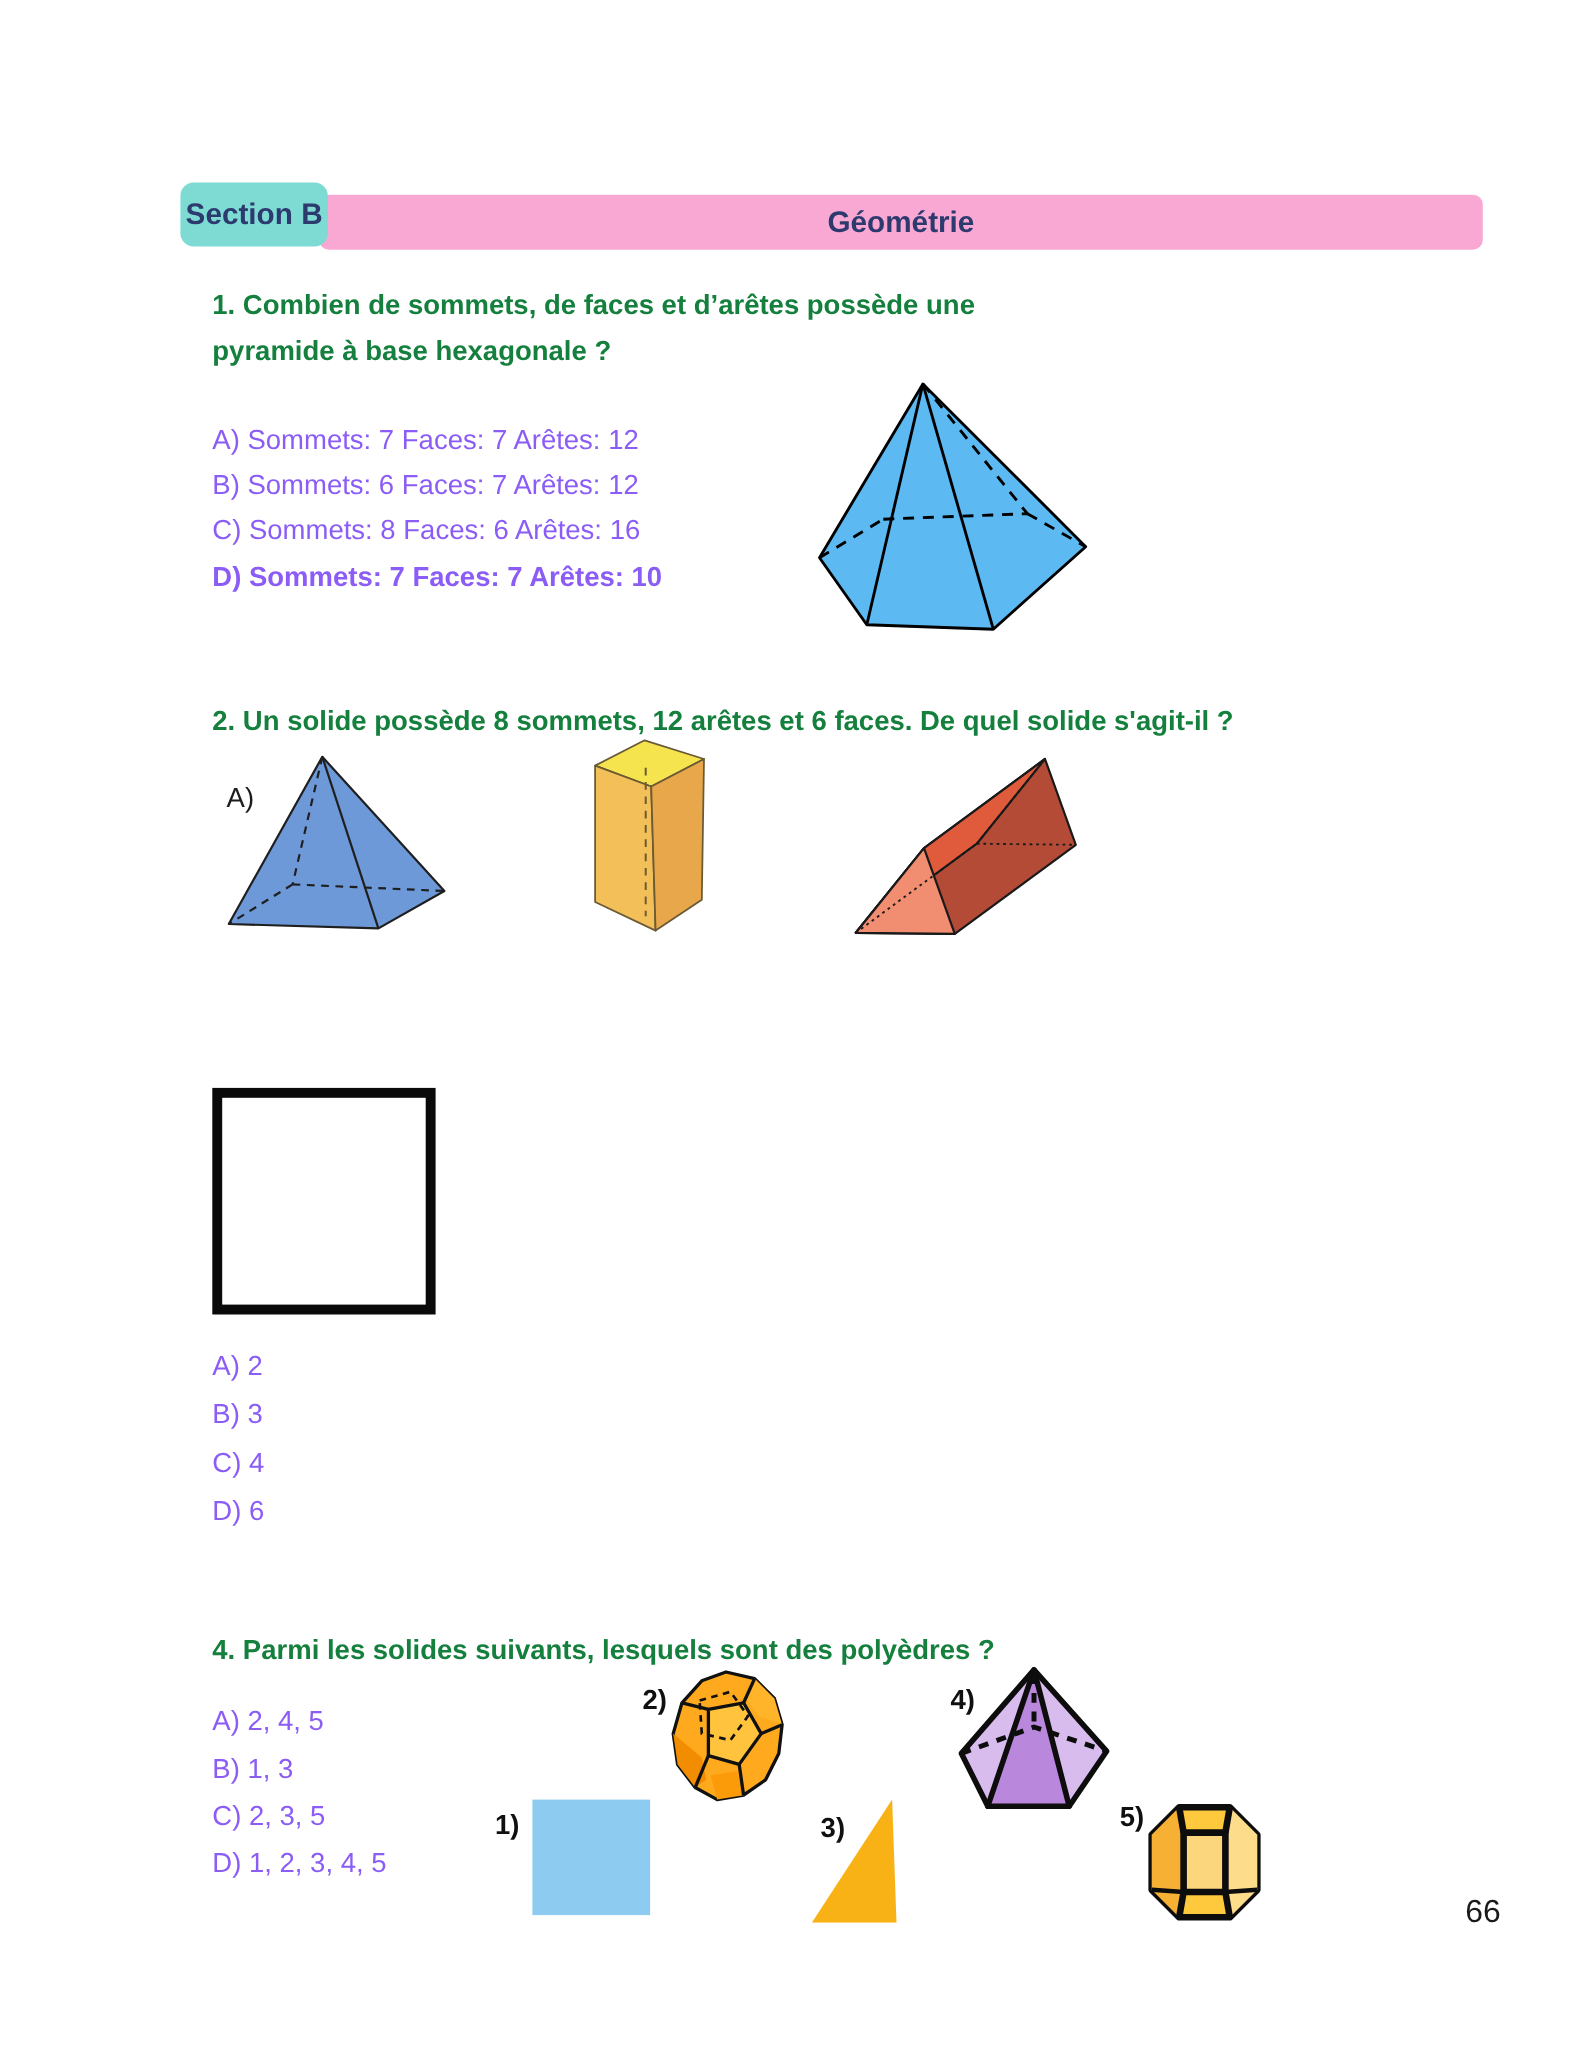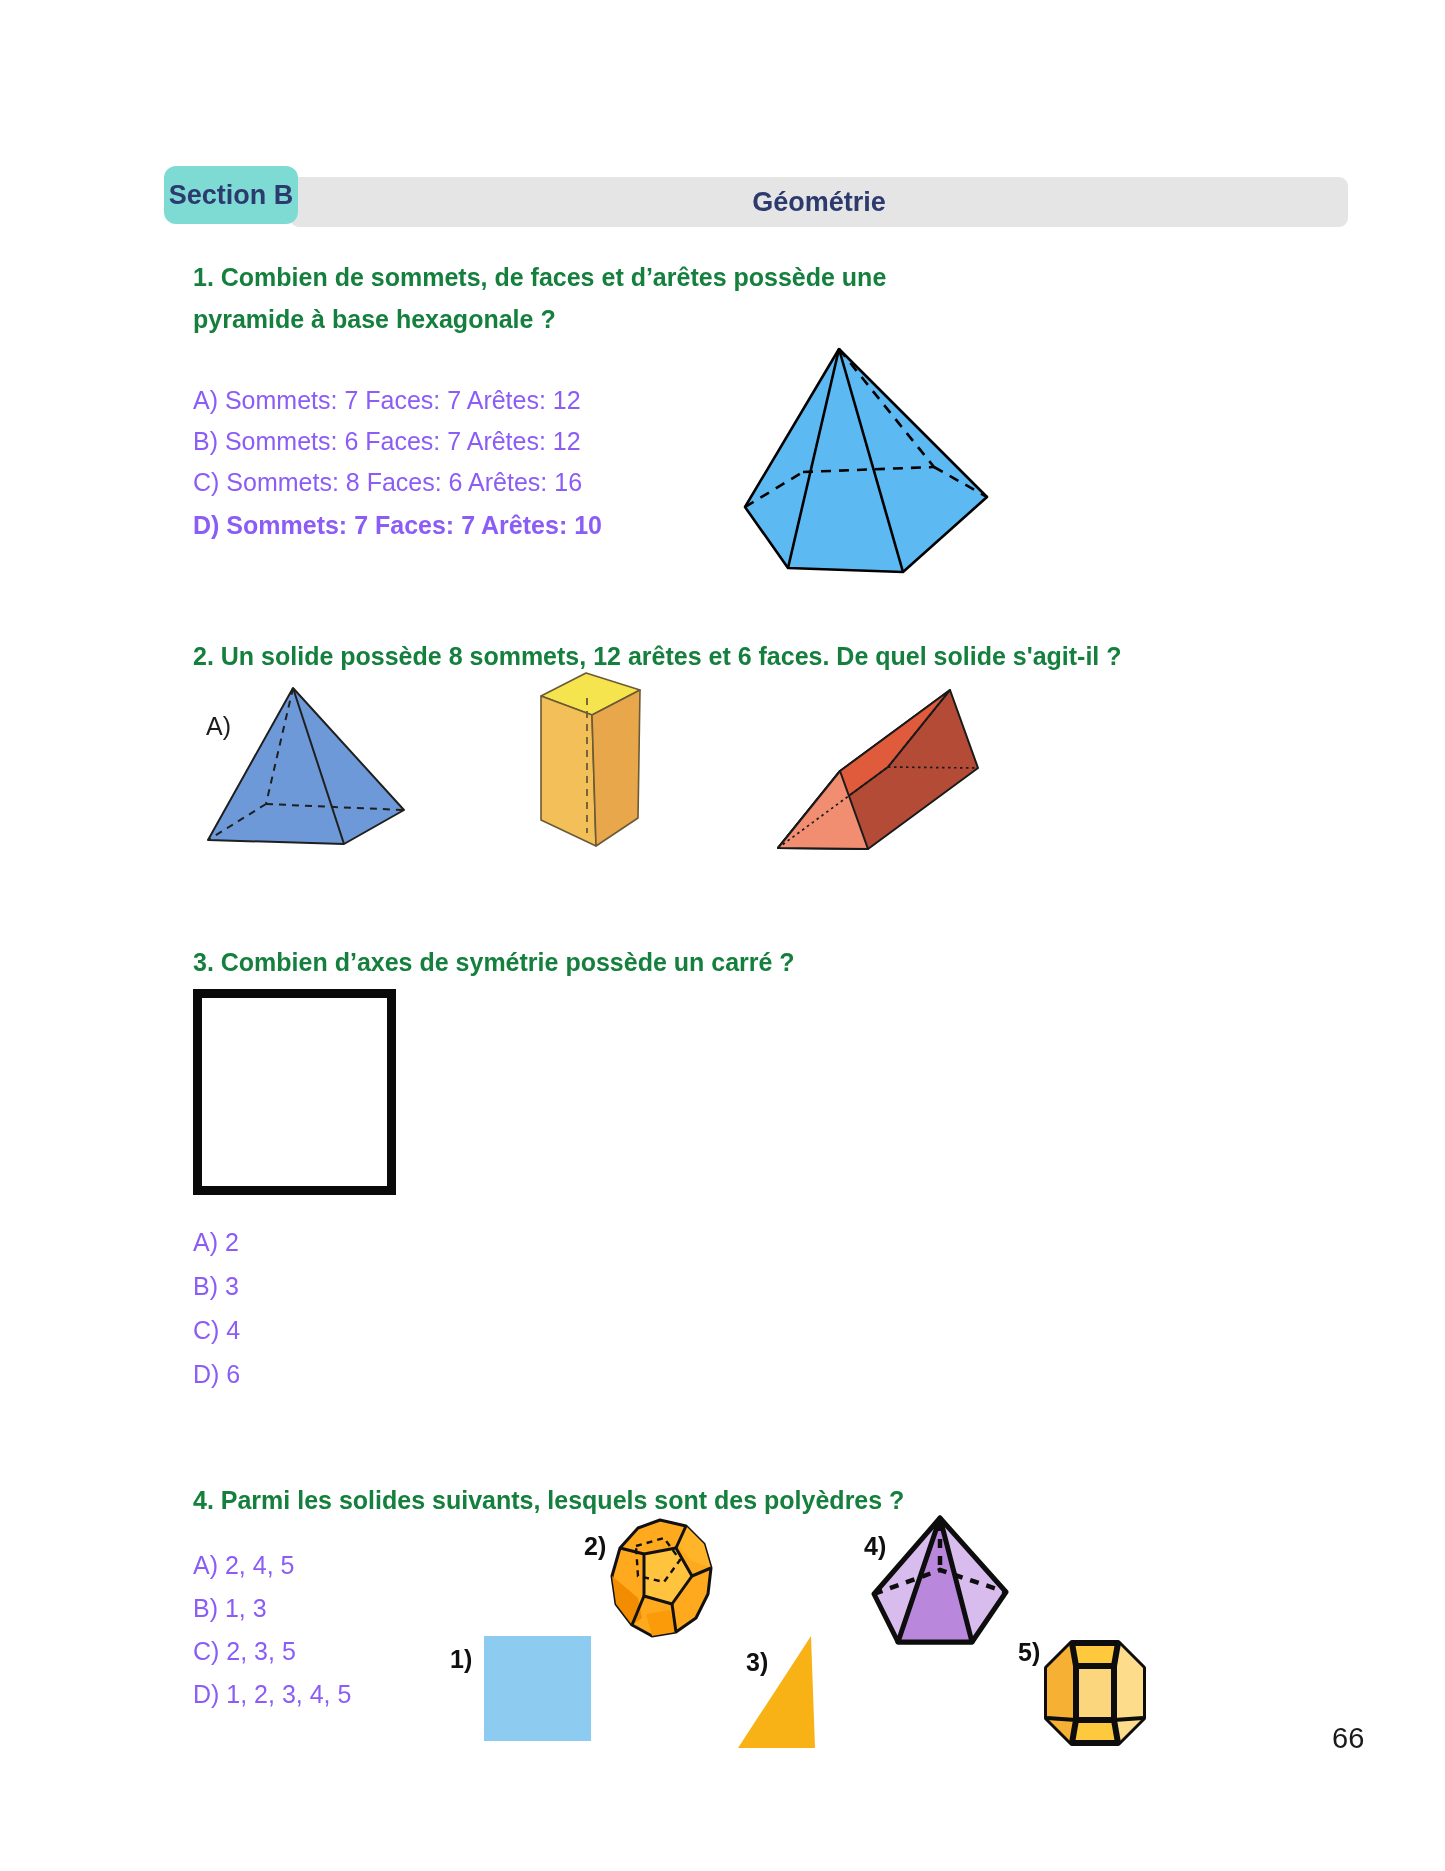--- a/index.html
+++ b/index.html
@@ -8,21 +8,21 @@
     font-family:"Liberation Sans","DejaVu Sans",sans-serif;color:#141414;
   }
   .abs{position:absolute;margin-left:46px;}
   
   .section-tab{
     left:118px;top:166px;width:134px;height:58px;background:#7edbd4;border-radius:12px;
     display:flex;align-items:center;justify-content:center;z-index:2;
   }
   .section-tab span{font-size:27px;font-weight:700;color:#2c3a6e;}
   .header-bar{
-    left:244px;top:177px;width:1058px;height:50px;background:#e5e5e5;border-radius:9px;
+    left:244px;top:177px;width:1058px;height:50px;background:#f9a8d4;border-radius:9px;
     display:flex;align-items:center;justify-content:center;z-index:1;
   }
   .header-bar span{font-size:27px;font-weight:700;color:#2c3a6e;}
   
   .qtitle{font-size:25px;font-weight:700;color:#15803d;white-space:nowrap;line-height:1.15;}
   .opt{font-size:25px;font-weight:400;color:#8b5cf6;white-space:nowrap;line-height:1.15;}
   .choice-label{font-size:25px;font-weight:400;color:#1c1c1c;}
   .fig-label{font-size:25px;font-weight:700;color:#101010;}
   .page-number{font-size:29px;color:#1a1a1a;}
   
@@ -94,21 +94,20 @@
     <svg width="210" height="176" viewBox="0 0 210 176">
       <polygon points="4,170 66,93 176,12 204,90 94,171" fill="#b44b36" stroke="#1a1a1a" stroke-width="2" stroke-linejoin="round"></polygon>
       <polygon points="4,170 66,93 176,12 114,89" fill="#e05a3c" stroke="#1a1a1a" stroke-width="2" stroke-linejoin="round"></polygon>
       <polygon points="4,170 66,93 94,171" fill="#f18d70" stroke="#1a1a1a" stroke-width="2" stroke-linejoin="round"></polygon>
       <line x1="4" y1="170" x2="114" y2="89" stroke="#1a1a1a" stroke-width="1.7" stroke-dasharray="2.5 3.5"></line>
       <line x1="114" y1="89" x2="176" y2="12" stroke="#1a1a1a" stroke-width="1.7" stroke-dasharray="2.5 3.5"></line>
       <line x1="114" y1="89" x2="204" y2="90" stroke="#1a1a1a" stroke-width="1.7" stroke-dasharray="2.5 3.5"></line>
     </svg>
   </div>
 
-  <div class="abs qtitle" style="left:147px;top:948px;">3. Combien d’axes de symétrie possède un carré ?</div>
   <div class="abs big-square"></div>
 
   <div class="abs opt" style="left:147px;top:1228px;">A) 2</div>
   <div class="abs opt" style="left:147px;top:1272px;">B) 3</div>
   <div class="abs opt" style="left:147px;top:1316px;">C) 4</div>
   <div class="abs opt" style="left:147px;top:1360px;">D) 6</div>
 
   <div class="abs qtitle" style="left:147px;top:1486px;">4. Parmi les solides suivants, lesquels sont des polyèdres ?</div>
 
   <div class="abs opt" style="left:147px;top:1551px;">A) 2, 4, 5</div>

